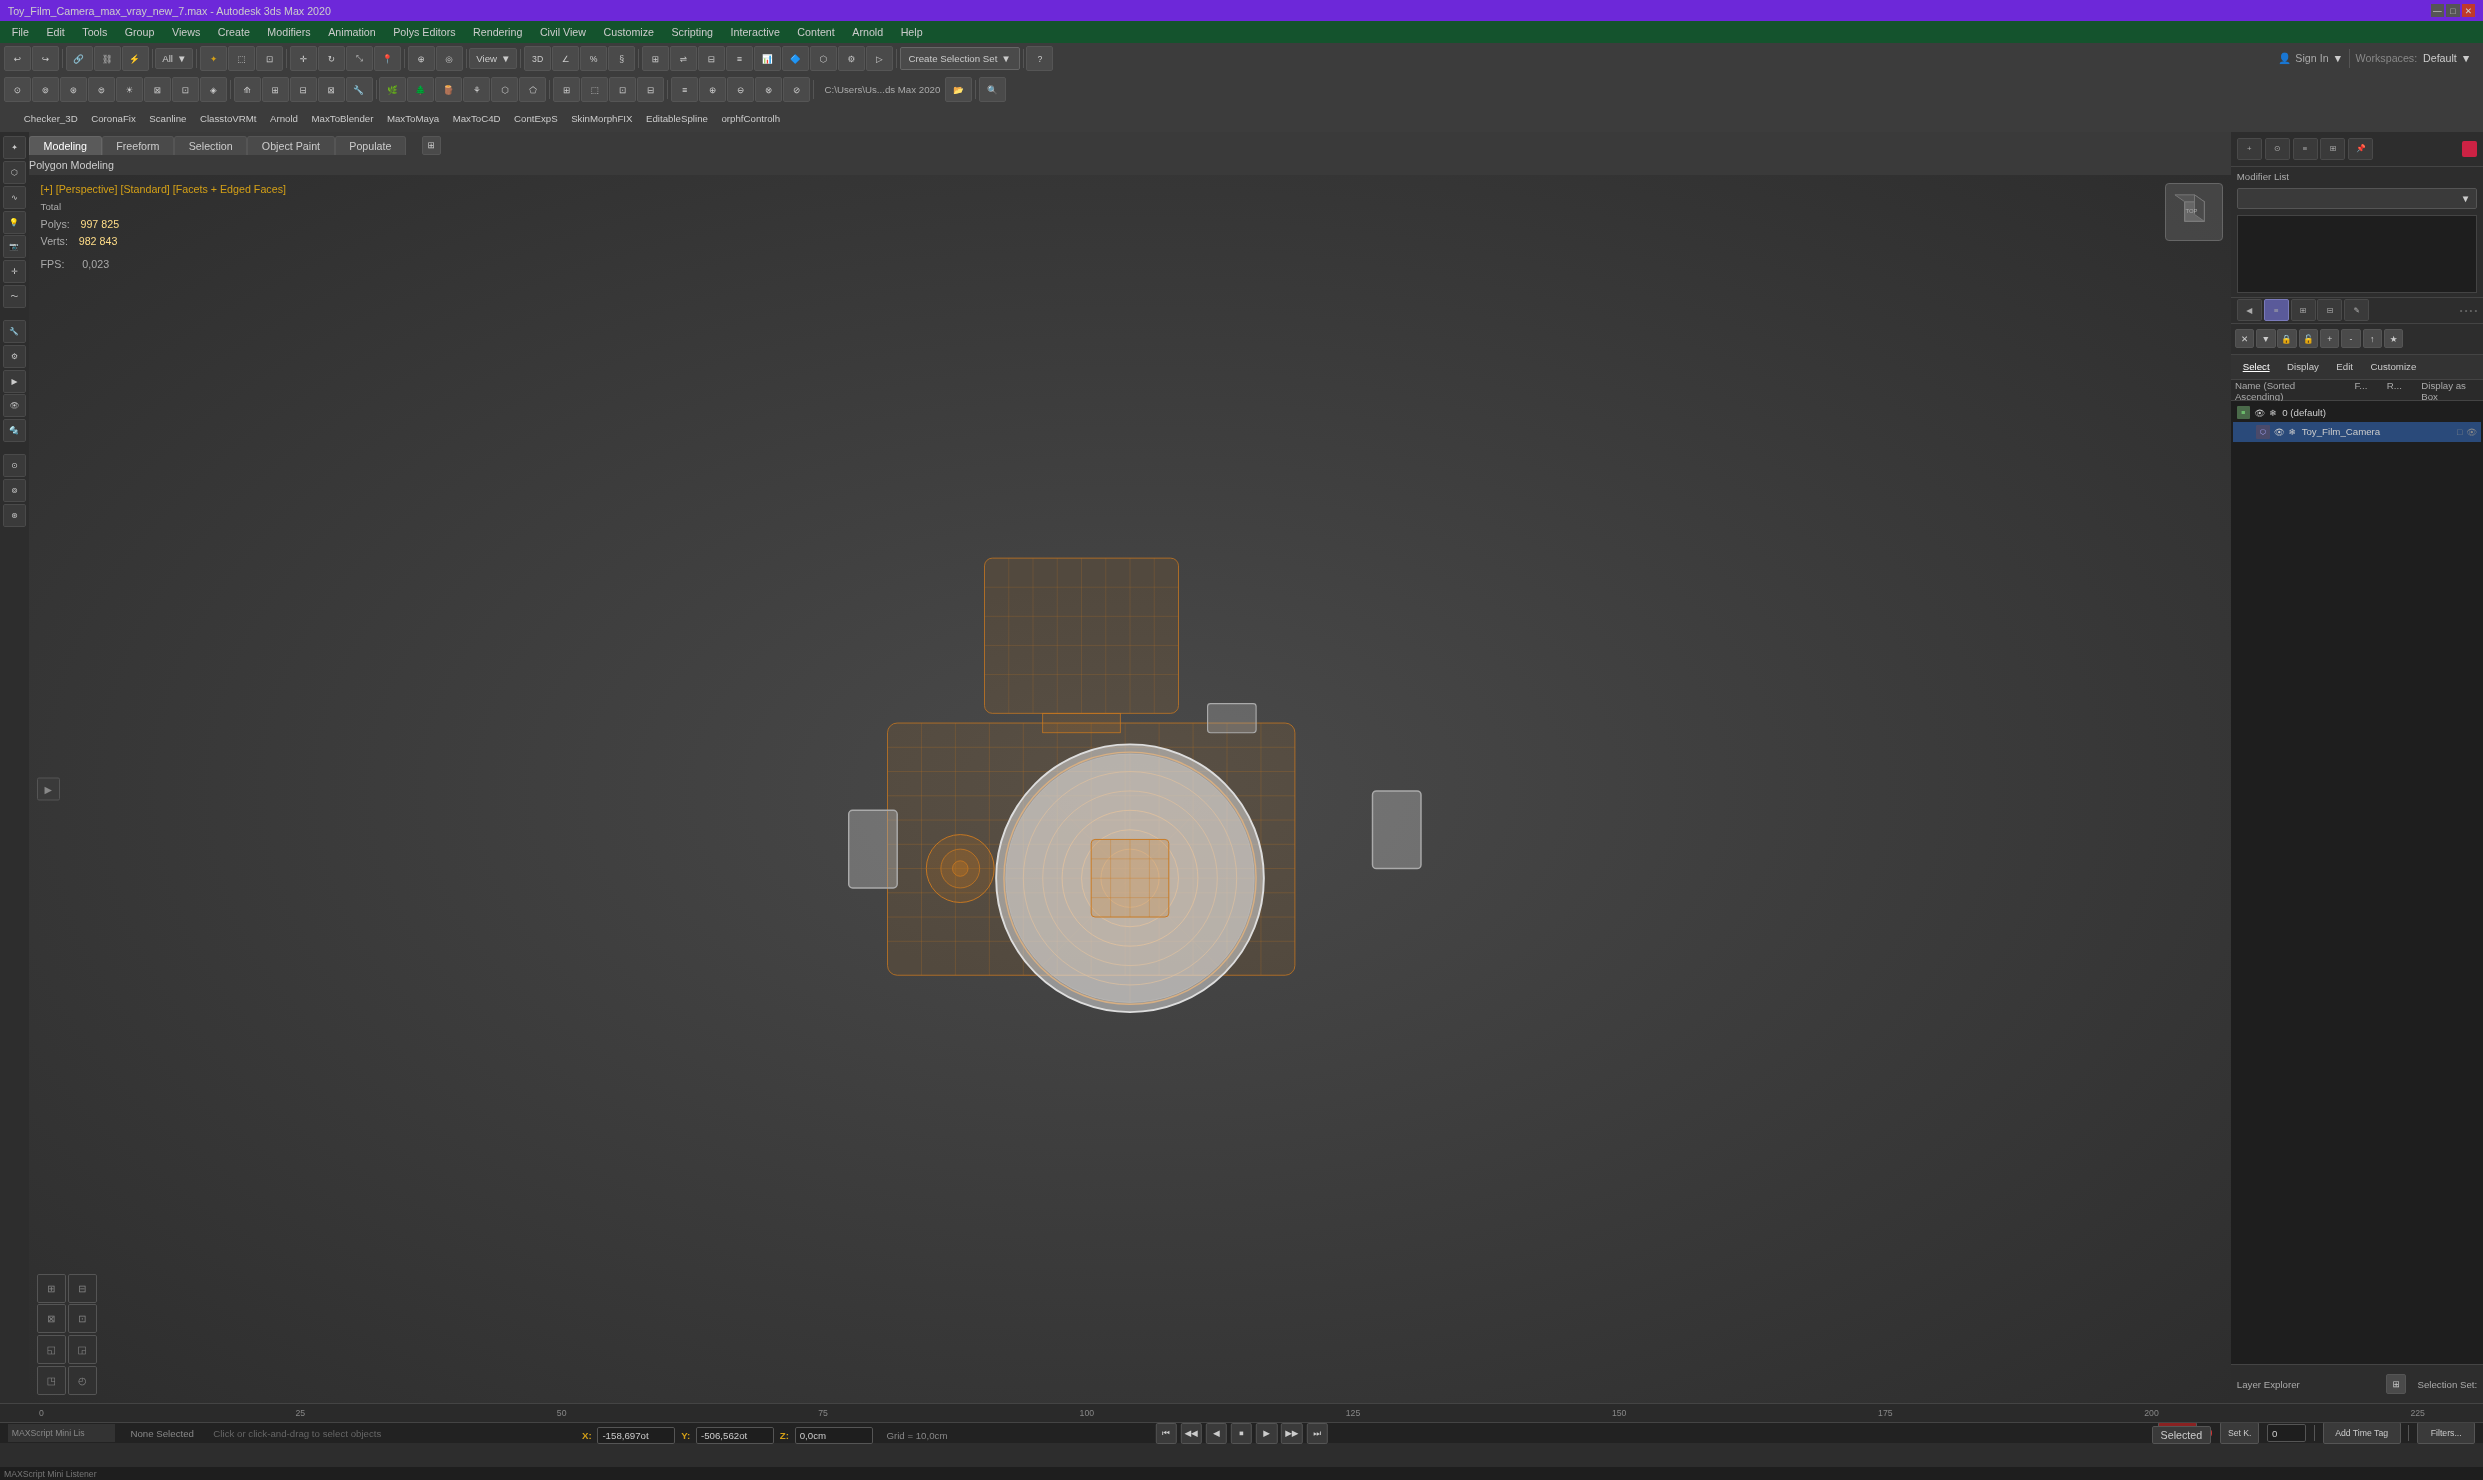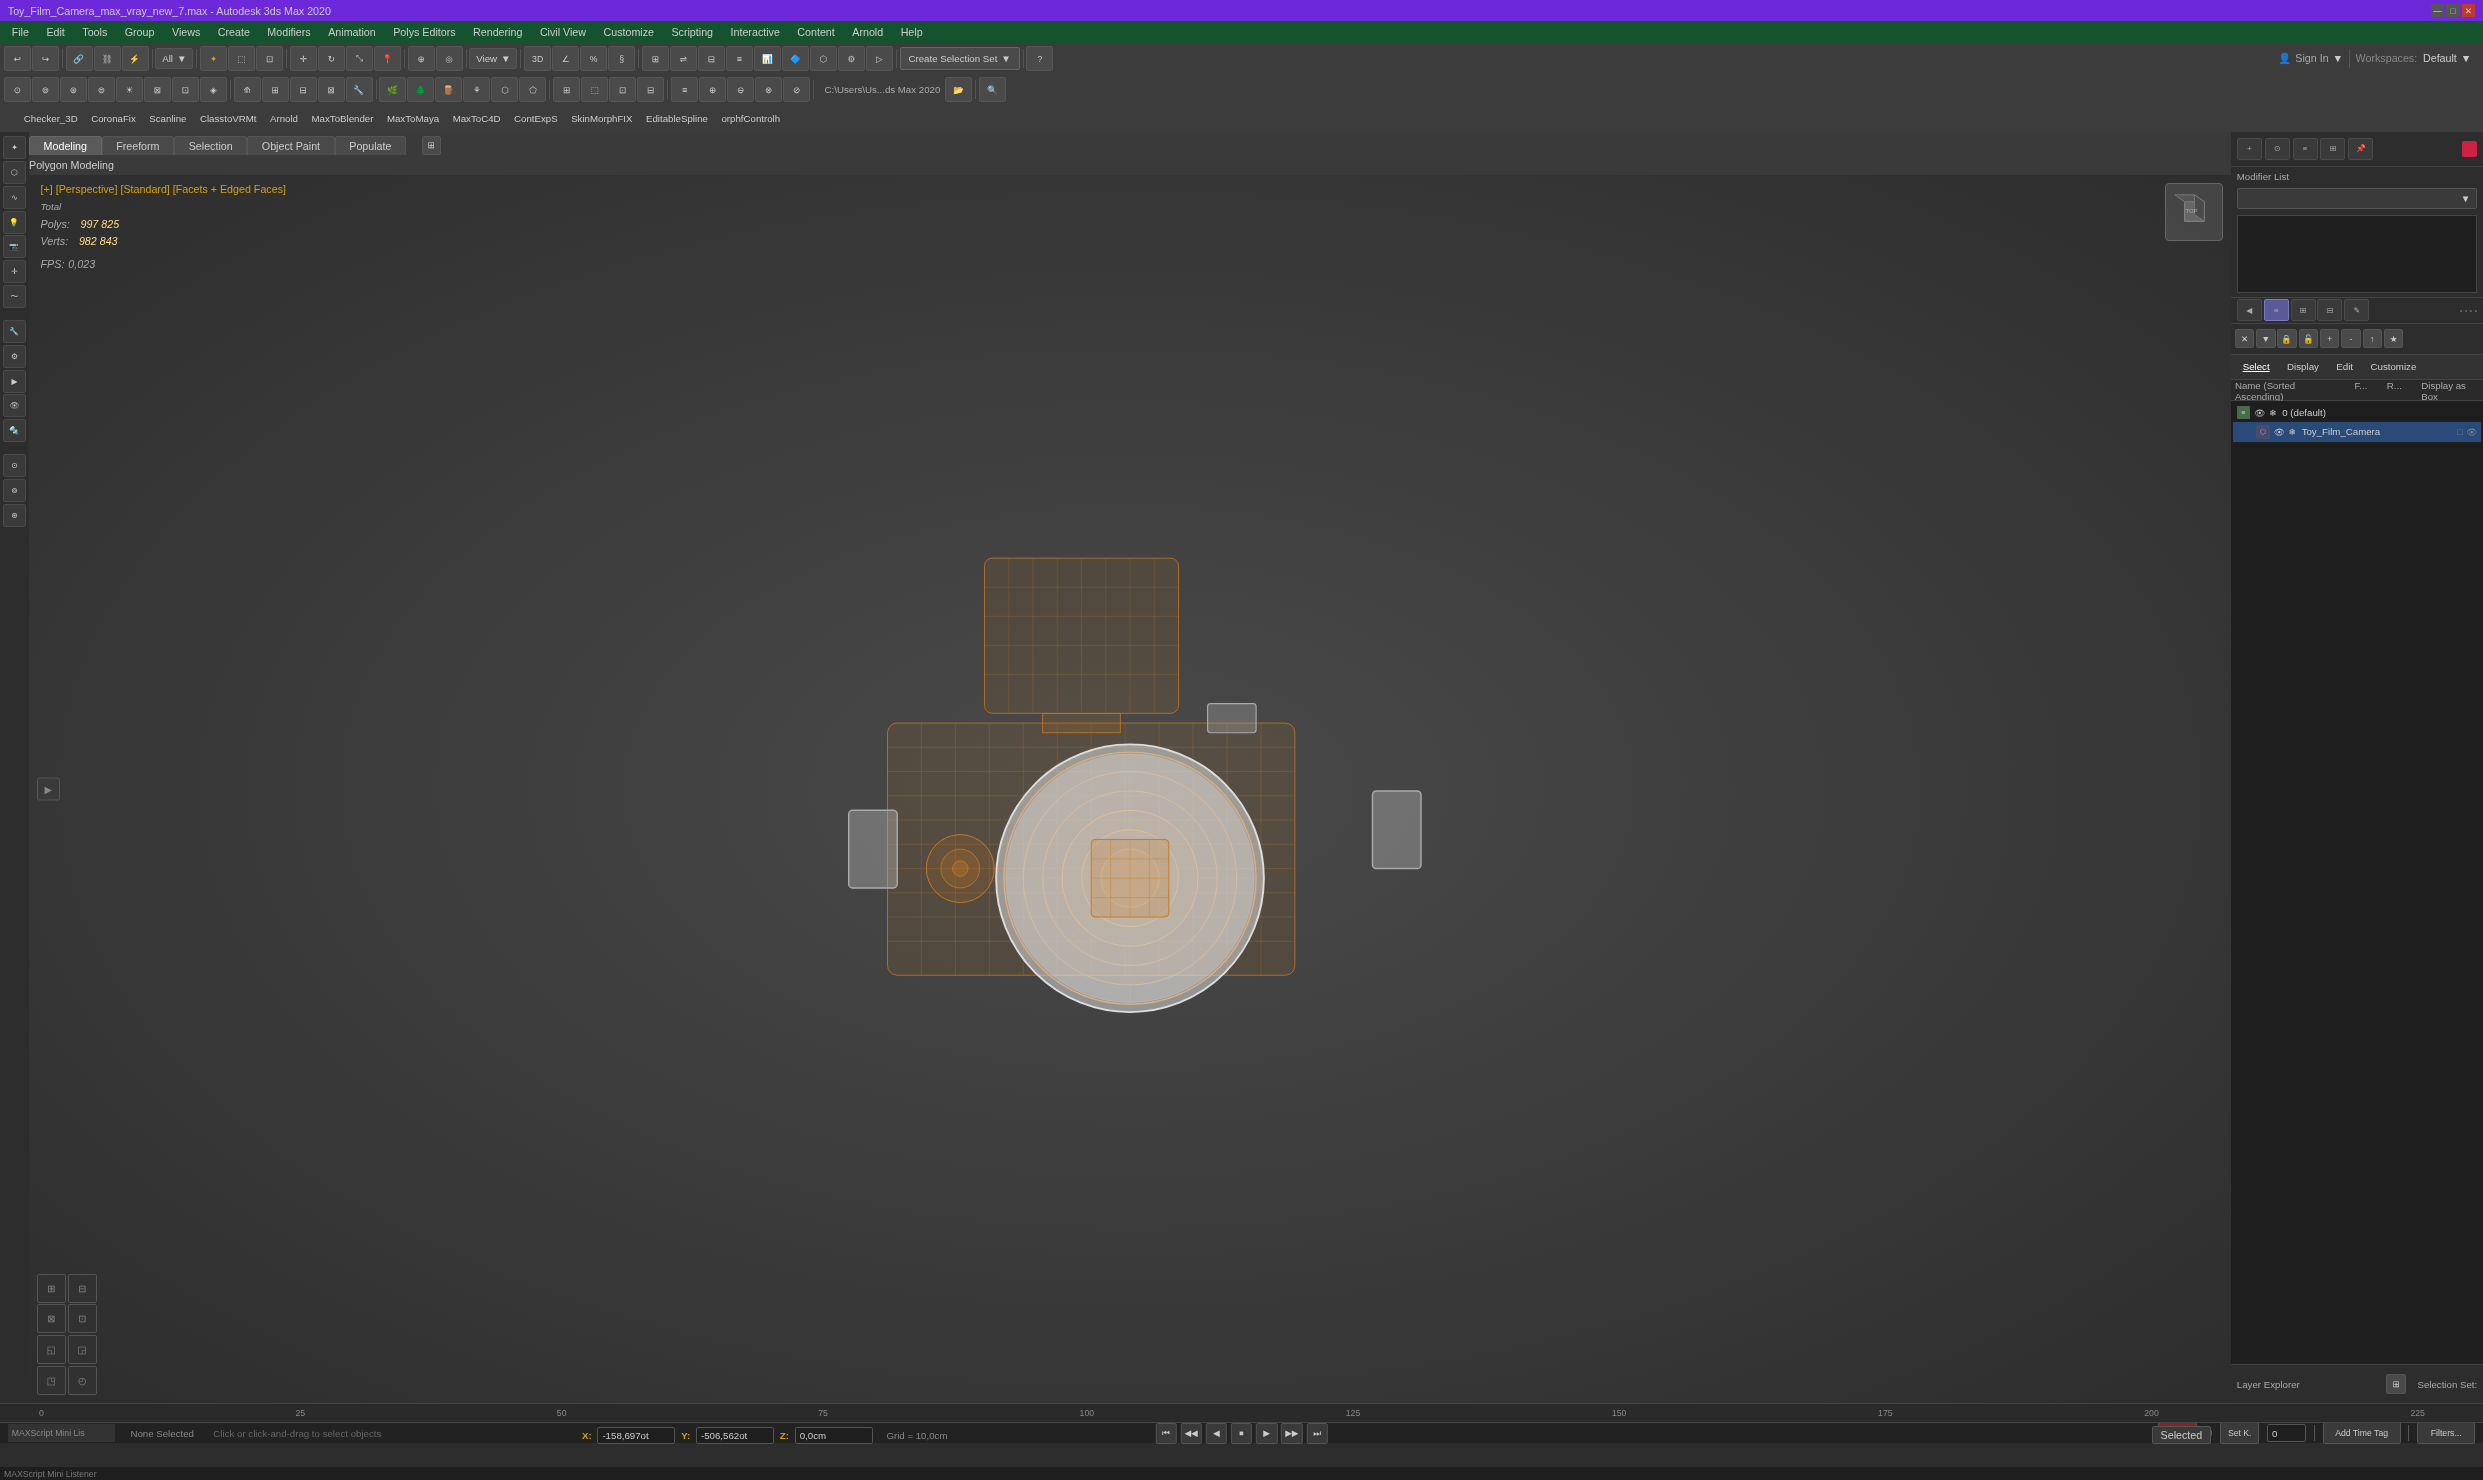--- a/index.html
+++ b/index.html
@@ -399,21 +399,20 @@
     }
     #viewport-label {
       font-size: 10.7px;
       color: #d4a017;
       margin-bottom: 3.9px;
     }
     #viewport-stats {
       font-size: 10.7px;
       color: #cccccc;
       line-height: 1.6;
-      font-style: italic;
     }
     #viewport-stats span.label { color: #aaaaaa; }
     #viewport-stats span.value { color: #ffdd88; }
     #fps-line { margin-top: 5.8px; }
     #fps-line span.value { color: #dddddd; }
 
     #viewport-top-right {
       position: absolute;
       top: 7.8px;
       right: 7.8px;
@@ -884,21 +883,21 @@
       <div>
         <span class="label">Polys:</span>
         <span class="value" style="margin-left:7.8px;">997 825</span>
       </div>
       <div>
         <span class="label">Verts:</span>
         <span class="value" style="margin-left:7.8px;">982 843</span>
       </div>
       <div id="fps-line">
         <span class="label">FPS:</span>
-        <span class="value" style="margin-left:1px; color:#aaa;">0,023</span>
+        <span class="value" style="margin-left:15px; color:#aaa;">0,023</span>
       </div>
     </div>
   </div>
 
   <div id="viewport-top-right">
     <div class="viewport-nav-cube">
       <svg width="49" height="49" viewBox="0 0 50 50" style="font-size:9px">
         <rect x="15" y="15" width="20" height="20" fill="#666" stroke="#888" stroke-width="1"></rect>
         <polygon points="15,15 5,8 25,8 35,15" fill="#555" stroke="#777" stroke-width="1"></polygon>
         <polygon points="35,15 25,8 25,28 35,35" fill="#4a4a4a" stroke="#777" stroke-width="1"></polygon>

